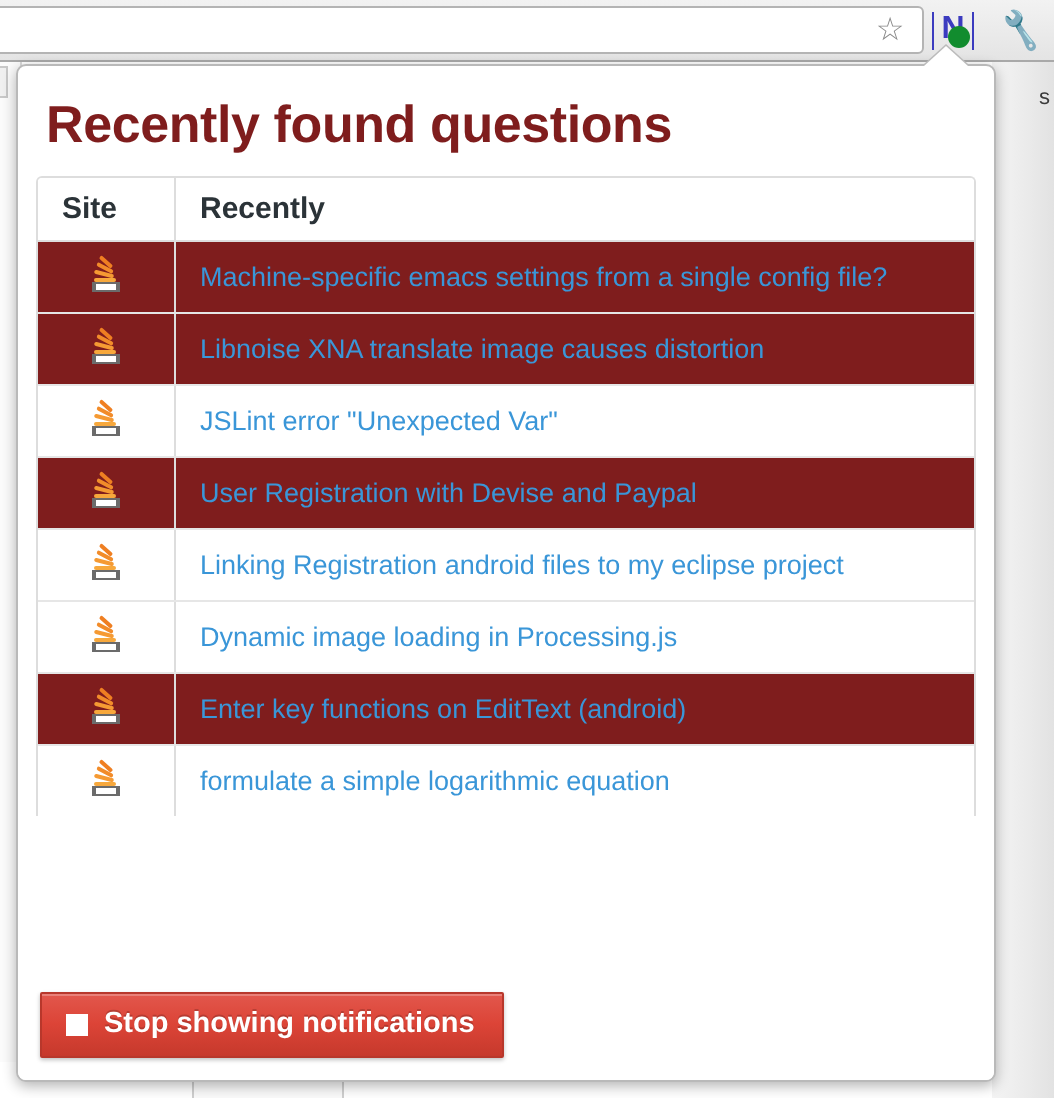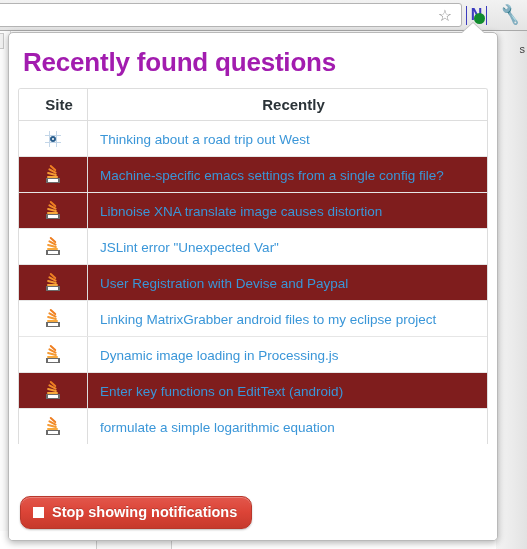--- a/index.html
+++ b/index.html
@@ -157,40 +157,40 @@
     border-bottom: 10px solid #ffffff;
     z-index: 5;
     filter: drop-shadow(0 -1px 0 #bbbbbb);
   }
 
   .popup-title {
     margin: 0;
     padding: 14px 0 8px 14px;
     font-size: 26px;
     font-weight: bold;
-    color: #a21caf;
+    color: #7f1d1d;
     letter-spacing: -0.2px;
     font-family: "Liberation Sans", sans-serif;
   }
 
   
   .table-wrap {
     margin: 2px 9px 0 9px;
     border: 1px solid #dddddd;
     border-bottom: none;
     border-radius: 3px 3px 0 0;
     overflow: hidden;
   }
   table.qtable {
     width: 100%;
     border-collapse: collapse;
     table-layout: fixed;
   }
   table.qtable th {
-    text-align: center;
+    text-align: left;
     font-size: 15px;
     font-weight: bold;
     color: #2b3338;
     padding: 7px 0 7px 12px;
     background: #ffffff;
     border-bottom: 1px solid #dddddd;
     font-family: "Liberation Sans", sans-serif;
   }
   table.qtable th.site-col { width: 56px; }
   table.qtable th.q-col { border-left: 1px solid #dddddd; }
@@ -289,21 +289,21 @@
     left: 11px; top: 8px;
     display: inline-flex;
     align-items: center;
     gap: 8px;
     padding: 7px 14px 8px 12px;
     font-size: 14.5px;
     font-weight: bold;
     color: #ffffff;
     background: linear-gradient(to bottom, #e2574c 0%, #dc4437 48%, #c6392c 100%);
     border: 1px solid #b8372b;
-    border-radius: 10px;
+    border-radius: 1px;
     box-shadow: inset 0 1px 0 rgba(255,255,255,0.25), 0 1px 2px rgba(0,0,0,0.25);
     cursor: pointer;
     font-family: "Liberation Sans", sans-serif;
     text-shadow: 0 -1px 0 rgba(0,0,0,0.18);
   }
   .stop-square {
     display: inline-block;
     width: 11px; height: 11px;
     background: #ffffff;
     flex: none;
@@ -342,43 +342,39 @@
 
   <div class="table-wrap">
     <table class="qtable">
       <thead>
         <tr>
           <th class="site-col">Site</th>
           <th class="q-col">Recently</th>
         </tr>
       </thead>
       <tbody id="rows-body">
+          <tr class="alt">
+            <td class="site-cell"><span class="favicon fav-so"><span class="bar b1"></span><span class="bar b2"></span><span class="bar b3"></span><span class="bar b4"></span><span class="tray"></span></span></td>
+            <td class="q-cell"><a class="q-link" href="#">Machine-specific emacs settings from a single config file?</a></td>
+          </tr>
+          <tr class="alt">
+            <td class="site-cell"><span class="favicon fav-so"><span class="bar b1"></span><span class="bar b2"></span><span class="bar b3"></span><span class="bar b4"></span><span class="tray"></span></span></td>
+            <td class="q-cell"><a class="q-link" href="#">Libnoise XNA translate image causes distortion</a></td>
+          </tr>
           <tr>
-            <td class="site-cell"><span class="favicon fav-travel"><span class="gl gv1"></span><span class="gl gv2"></span><span class="gl gh1"></span><span class="gl gh2"></span><span class="ring"></span></span></td>
-            <td class="q-cell"><a class="q-link" href="#">Thinking about a road trip out West</a></td>
+            <td class="site-cell"><span class="favicon fav-so"><span class="bar b1"></span><span class="bar b2"></span><span class="bar b3"></span><span class="bar b4"></span><span class="tray"></span></span></td>
+            <td class="q-cell"><a class="q-link" href="#">JSLint error "Unexpected Var"</a></td>
           </tr>
           <tr class="alt">
             <td class="site-cell"><span class="favicon fav-so"><span class="bar b1"></span><span class="bar b2"></span><span class="bar b3"></span><span class="bar b4"></span><span class="tray"></span></span></td>
-            <td class="q-cell"><a class="q-link" href="#">Machine-specific emacs settings from a single config file?</a></td>
-          </tr>
-          <tr class="alt">
-            <td class="site-cell"><span class="favicon fav-so"><span class="bar b1"></span><span class="bar b2"></span><span class="bar b3"></span><span class="bar b4"></span><span class="tray"></span></span></td>
-            <td class="q-cell"><a class="q-link" href="#">Libnoise XNA translate image causes distortion</a></td>
+            <td class="q-cell"><a class="q-link" href="#">User Registration with Devise and Paypal</a></td>
           </tr>
           <tr>
             <td class="site-cell"><span class="favicon fav-so"><span class="bar b1"></span><span class="bar b2"></span><span class="bar b3"></span><span class="bar b4"></span><span class="tray"></span></span></td>
-            <td class="q-cell"><a class="q-link" href="#">JSLint error "Unexpected Var"</a></td>
-          </tr>
-          <tr class="alt">
-            <td class="site-cell"><span class="favicon fav-so"><span class="bar b1"></span><span class="bar b2"></span><span class="bar b3"></span><span class="bar b4"></span><span class="tray"></span></span></td>
-            <td class="q-cell"><a class="q-link" href="#">User Registration with Devise and Paypal</a></td>
-          </tr>
-          <tr>
-            <td class="site-cell"><span class="favicon fav-so"><span class="bar b1"></span><span class="bar b2"></span><span class="bar b3"></span><span class="bar b4"></span><span class="tray"></span></span></td>
-            <td class="q-cell"><a class="q-link" href="#">Linking MatrixGrabber android files to my eclipse project</a></td>
+            <td class="q-cell"><a class="q-link" href="#">Linking Registration android files to my eclipse project</a></td>
           </tr>
           <tr>
             <td class="site-cell"><span class="favicon fav-so"><span class="bar b1"></span><span class="bar b2"></span><span class="bar b3"></span><span class="bar b4"></span><span class="tray"></span></span></td>
             <td class="q-cell"><a class="q-link" href="#">Dynamic image loading in Processing.js</a></td>
           </tr>
           <tr class="alt">
             <td class="site-cell"><span class="favicon fav-so"><span class="bar b1"></span><span class="bar b2"></span><span class="bar b3"></span><span class="bar b4"></span><span class="tray"></span></span></td>
             <td class="q-cell"><a class="q-link" href="#">Enter key functions on EditText (android)</a></td>
           </tr>
           <tr>

